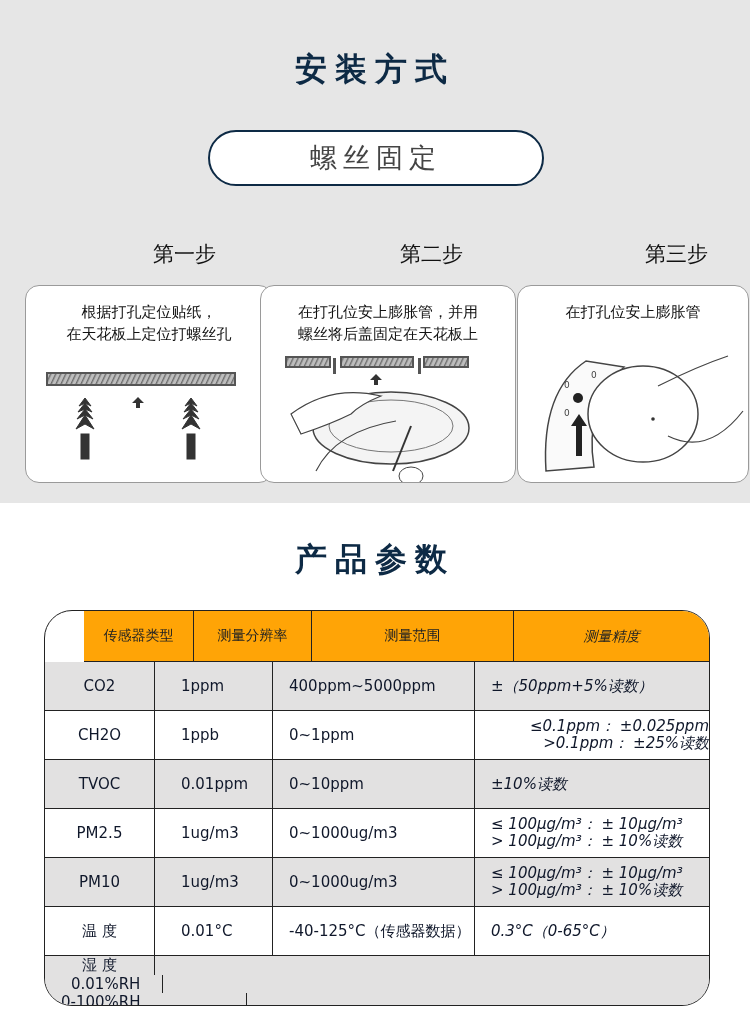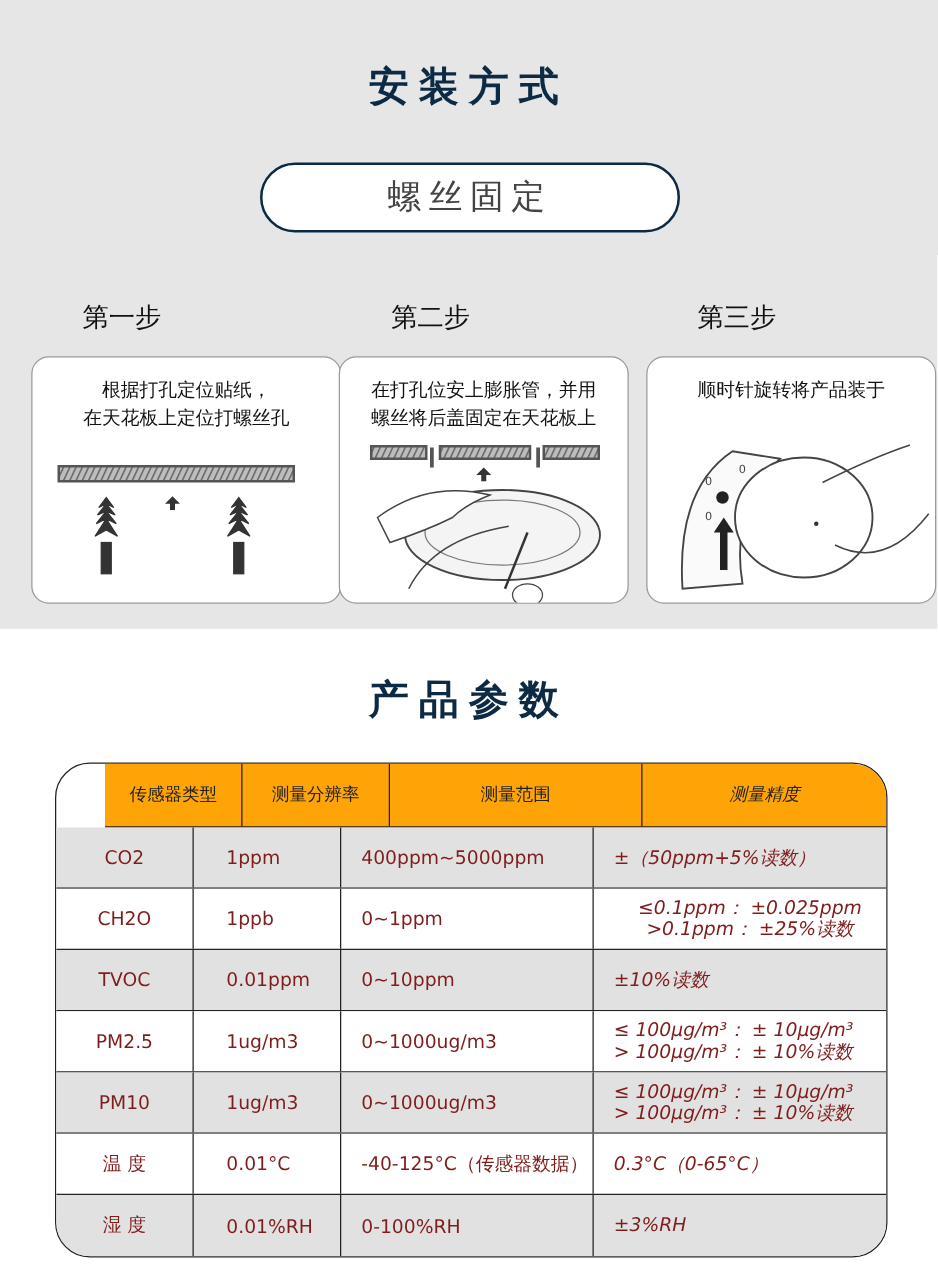--- a/index.html
+++ b/index.html
@@ -1,27 +1,27 @@
 <!DOCTYPE html>
 <html><head>
 <meta charset="utf-8">
 <style>
   * { box-sizing: border-box; margin: 0; padding: 0; }
   body { width: 750px; height: 1025px; background: #ffffff; font-family: "DejaVu Sans", sans-serif; overflow: hidden; position: relative; }
   .top { position: absolute; left: 0; top: 0; width: 750px; height: 503px; background: #e6e6e6; }
   .title { position: absolute; left: 0; width: 750px; text-align: center; color: #0d2a45; font-weight: bold; font-size: 32px; letter-spacing: 8px; }
   .pill { position: absolute; left: 208px; top: 130px; width: 336px; height: 56px; border: 2px solid #0d2a45; border-radius: 28px; background: #fff; text-align: center; line-height: 52px; font-size: 27px; color: #444; letter-spacing: 6px; }
-  .step-label { position: absolute; top: 240px; font-size: 21px; color: #111; text-align: left; width: 150px; }
+  .step-label { position: absolute; top: 240px; font-size: 21px; color: #111; text-align: right; width: 150px; }
   .card { position: absolute; top: 285px; height: 198px; background: #fff; border: 1px solid #9a9a9a; border-radius: 14px; overflow: hidden; }
   .card-text { position: absolute; top: 15px; left: 0; width: 100%; text-align: center; font-size: 15px; color: #111; line-height: 22px; }
   .card svg { position: absolute; left: 0; top: 0; }
   .table { position: absolute; left: 44px; top: 610px; width: 666px; border: 1px solid #222; border-radius: 28px 28px 28px 28px; overflow: hidden; }
   .row { display: flex; border-bottom: 1px solid #222; }
-  .row:last-child { border-bottom: none; }
-  .cell { border-right: 1px solid #222; display: flex; align-items: center; font-size: 15px; color: #7f1d1d; }
+  .row:last-child { border-bottom: none; flex-direction: column; }
+  .cell { border-right: 1px solid #222; display: flex; align-items: center; font-size: 15px; color: #0f172a; }
   .cell:last-child { border-right: none; }
   .c1 { width: 110px; justify-content: center; }
   .c2 { width: 118px; padding-left: 26px; }
   .c3 { width: 202px; padding-left: 16px; }
   .c4 { flex: 1; padding-left: 16px; line-height: 17px; font-style: italic; }
   .hdr { height: 51px; background: #ffa406; margin-left: 39px; }
   .hdr .cell { justify-content: center; padding-left: 0; font-size: 14px; color: #222; }
   .r { height: 49px; }
   .gray { background: #e2e1e1; }
   .white { background: #ffffff; }
@@ -55,21 +55,21 @@
     <path d="M112 111 l-6 6 h4 v5 h4 v-5 h4 z" fill="#333"></path>
     <g fill="#333" stroke="#333">
       <rect x="55" y="148" width="8" height="25"></rect>
       <path d="M59 112 l-6 8 l6 -3 l-7 9 l7 -3 l-8 10 l8 -4 l-9 14 l9 -5 l9 5 l-9 -14 l8 4 l-8 -10 l7 3 l-7 -9 l6 3 z" stroke-width="1"></path>
       <rect x="161" y="148" width="8" height="25"></rect>
       <path d="M165 112 l-6 8 l6 -3 l-7 9 l7 -3 l-8 10 l8 -4 l-9 14 l9 -5 l9 5 l-9 -14 l8 4 l-8 -10 l7 3 l-7 -9 l6 3 z" stroke-width="1"></path>
     </g>
   </svg>
 </div>
 
-<div class="card" style="left:271px;width:232px;">
+<div class="card" style="left:260px;width:256px;">
   <div class="card-text">
     <div>在打孔位安上膨胀管，并用</div>
     <div>螺丝将后盖固定在天花板上</div>
   </div>
   <svg width="232" height="198">
     <rect x="25" y="71" width="44" height="10" fill="url(#hatch)" stroke="#555" stroke-width="2"></rect>
     <rect x="80" y="71" width="72" height="10" fill="url(#hatch)" stroke="#555" stroke-width="2"></rect>
     <rect x="163" y="71" width="44" height="10" fill="url(#hatch)" stroke="#555" stroke-width="2"></rect>
     <rect x="72" y="72" width="3" height="16" fill="#555"></rect>
     <rect x="157" y="72" width="3" height="16" fill="#555"></rect>
@@ -78,21 +78,21 @@
     <ellipse cx="130" cy="140" rx="62" ry="26" fill="none" stroke="#777" stroke-width="1"></ellipse>
     <path d="M30 128 q40 -30 90 -18 q-20 8 -30 18 q-20 10 -50 20 z" fill="#fff" stroke="#444" stroke-width="1.2"></path>
     <path d="M55 185 q20 -40 80 -50" fill="none" stroke="#444" stroke-width="1.2"></path>
     <path d="M150 140 l-18 45" stroke="#333" stroke-width="2"></path>
     <ellipse cx="150" cy="190" rx="12" ry="9" fill="#fff" stroke="#444"></ellipse>
   </svg>
 </div>
 
 <div class="card" style="left:517px;width:232px;">
   <div class="card-text">
-    <div>顺时针旋转将产品装于</div>
+    <div>在打孔位安上膨胀管</div>
   </div>
   <svg width="232" height="198">
     <path d="M68 75 q-45 30 -40 110 l48 -4 q-10 -60 30 -100 z" fill="#fafafa" stroke="#444" stroke-width="1.5"></path>
     <circle cx="60" cy="112" r="5" fill="#222"></circle>
     <text x="46" y="102" font-size="9" fill="#444" font-family="DejaVu Sans, sans-serif">0</text>
     <text x="73" y="92" font-size="9" fill="#444" font-family="DejaVu Sans, sans-serif">0</text>
     <text x="46" y="130" font-size="9" fill="#444" font-family="DejaVu Sans, sans-serif">0</text>
     <path d="M58 170 v-30 h-5 l8 -12 l8 12 h-5 v30 z" fill="#222"></path>
     <ellipse cx="125" cy="128" rx="55" ry="48" fill="#fff" stroke="#444" stroke-width="1.5"></ellipse>
     <circle cx="135" cy="133" r="1.8" fill="#333"></circle>
@@ -114,21 +114,21 @@
     <div class="cell c1">CO2</div>
     <div class="cell c2">1ppm</div>
     <div class="cell c3">400ppm~5000ppm</div>
     <div class="cell c4">±（50ppm+5%读数）</div>
   </div>
 
   <div class="row r white">
     <div class="cell c1">CH2O</div>
     <div class="cell c2">1ppb</div>
     <div class="cell c3">0~1ppm</div>
-    <div class="cell c4 twolines" style="align-items:center;">
+    <div class="cell c4 twolines" style="align-items:flex-end;">
       <div>≤0.1ppm： ±0.025ppm</div>
       <div>&gt;0.1ppm： ±25%读数</div>
     </div>
   </div>
 
   <div class="row r gray">
     <div class="cell c1">TVOC</div>
     <div class="cell c2">0.01ppm</div>
     <div class="cell c3">0~10ppm</div>
     <div class="cell c4">±10%读数</div>

